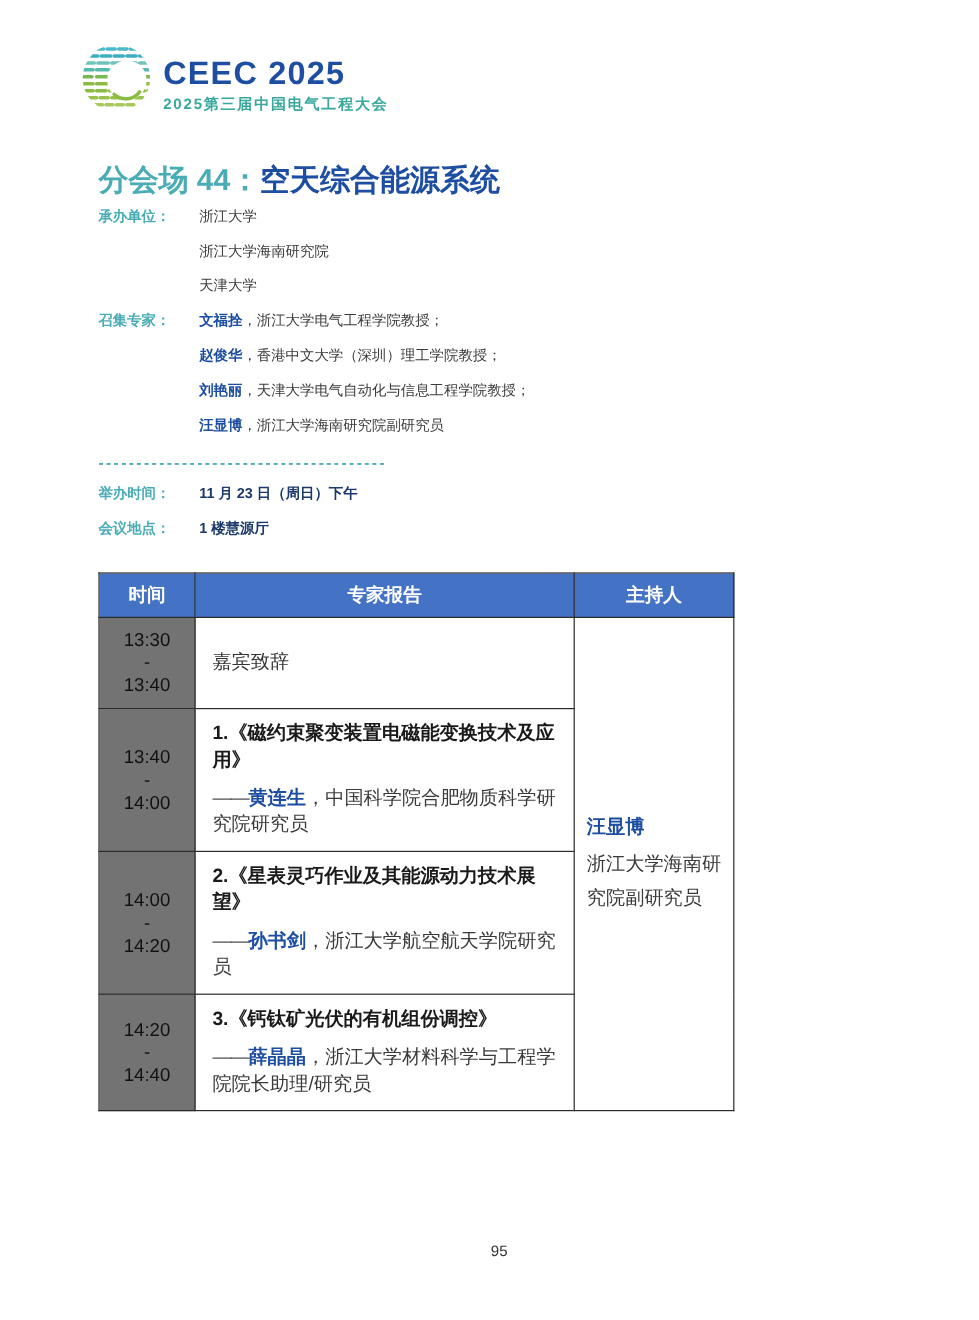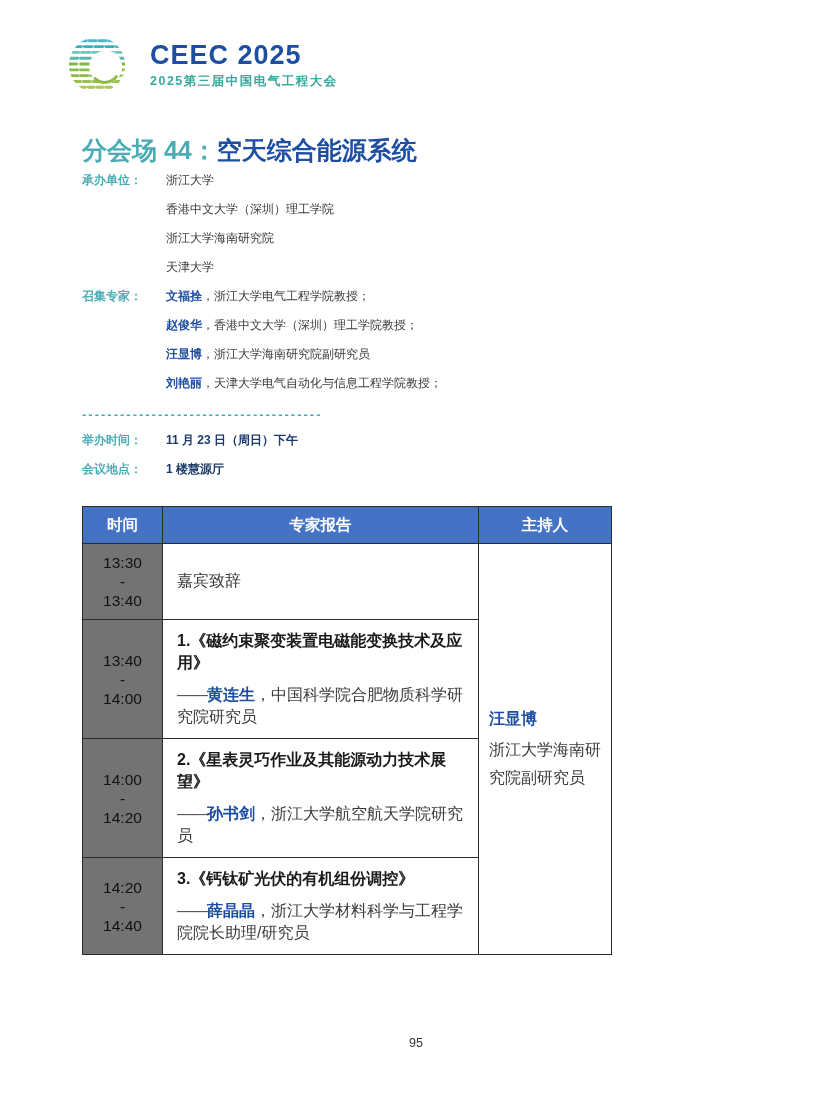--- a/index.html
+++ b/index.html
@@ -2,21 +2,21 @@
 <html><head>
 <meta charset="utf-8">
 <style>
   html,body{margin:0;padding:0;}
   body{
     width:816px;height:1100px;position:relative;background:#ffffff;
     font-family:"Liberation Sans","DejaVu Sans",sans-serif;
     color:#3a3a3a;overflow:hidden;
   }
   
-  .header{padding:34px 0 0 66px;display:flex;align-items:center;gap:22px;}
+  .header{padding:34px 0 0 66px;display:flex;align-items:flex-end;gap:8px;}
   .logo-icon{width:62px;height:62px;flex:none;}
   .brand-block{display:flex;flex-direction:column;justify-content:center;}
   .brand{font-size:27px;font-weight:bold;color:#1d4ea1;letter-spacing:1px;line-height:30px;}
   .brand-sub{font-size:12.5px;font-weight:bold;color:#3aa89c;letter-spacing:1.5px;margin-top:3px;}
   
   .content{margin:0 88px 0 82px;width:646px;}
   .page-title{margin-top:38px;font-size:25px;font-weight:bold;line-height:32px;}
   .page-title .prefix{color:#4aacb5;}
   .page-title .main{color:#1d4ea1;margin-top:12px;}
   .background{margin-top:30px;font-size:16px;line-height:27px;text-align:justify;color:#3a3a3a;}
@@ -92,21 +92,20 @@
   </div>
 
 
   <div class="kv">
     <div class="kv-row">
       <span class="kv-label">承办单位：</span>
       <span class="kv-value">浙江大学</span>
     </div>
     <div class="kv-row">
       <span class="kv-label"></span>
-      <span class="kv-value">香港中文大学（深圳）理工学院</span>
     </div>
     <div class="kv-row">
       <span class="kv-label"></span>
       <span class="kv-value">浙江大学海南研究院</span>
     </div>
     <div class="kv-row">
       <span class="kv-label"></span>
       <span class="kv-value">天津大学</span>
     </div>
   </div>
@@ -115,25 +114,25 @@
     <div class="kv-row">
       <span class="kv-label">召集专家：</span>
       <span class="kv-value"><span class="expert-name">文福拴</span><span>，</span><span>浙江大学电气工程学院教授；</span></span>
     </div>
     <div class="kv-row">
       <span class="kv-label"></span>
       <span class="kv-value"><span class="expert-name">赵俊华</span><span>，</span><span>香港中文大学（深圳）理工学院教授；</span></span>
     </div>
     <div class="kv-row">
       <span class="kv-label"></span>
+      <span class="kv-value"><span class="expert-name">刘艳丽</span><span>，</span><span>天津大学电气自动化与信息工程学院教授；</span></span>
+    </div>
+    <div class="kv-row">
+      <span class="kv-label"></span>
       <span class="kv-value"><span class="expert-name">汪显博</span><span>，</span><span>浙江大学海南研究院副研究员</span></span>
-    </div>
-    <div class="kv-row">
-      <span class="kv-label"></span>
-      <span class="kv-value"><span class="expert-name">刘艳丽</span><span>，</span><span>天津大学电气自动化与信息工程学院教授；</span></span>
     </div>
   </div>
 
   <div class="divider">--------------------------------------</div>
 
   <div class="kv info">
     <div class="kv-row">
       <span class="kv-label">举办时间：</span>
       <span class="kv-value">11 月 23 日（周日）下午</span>
     </div>

